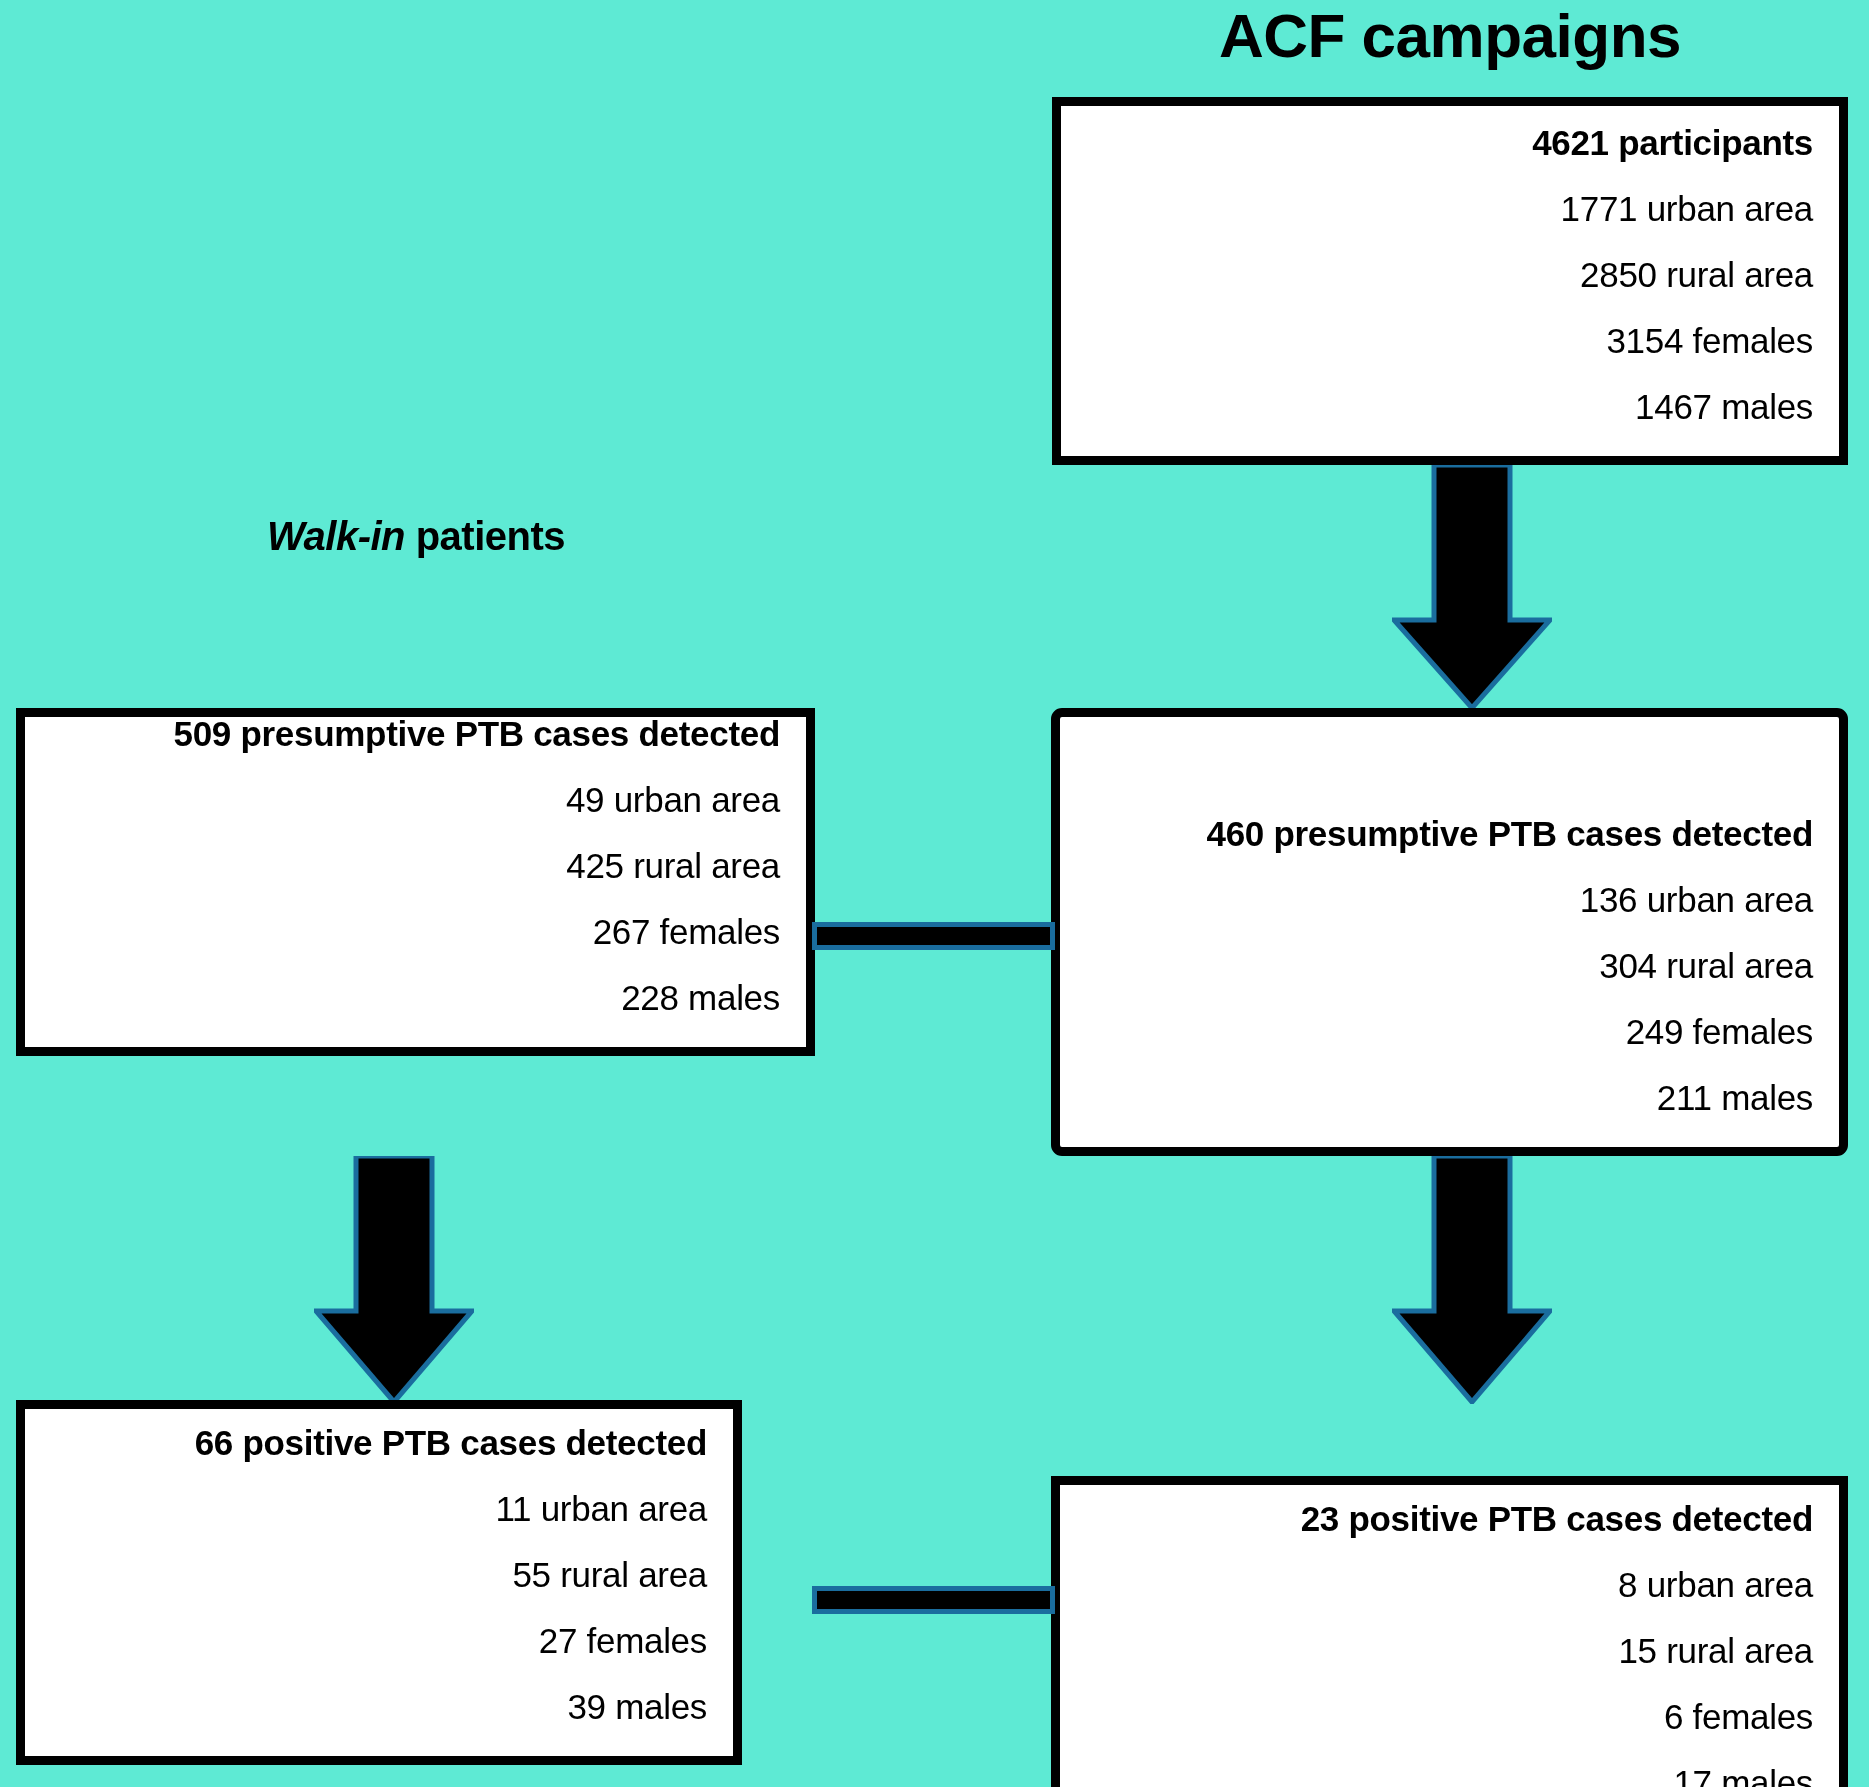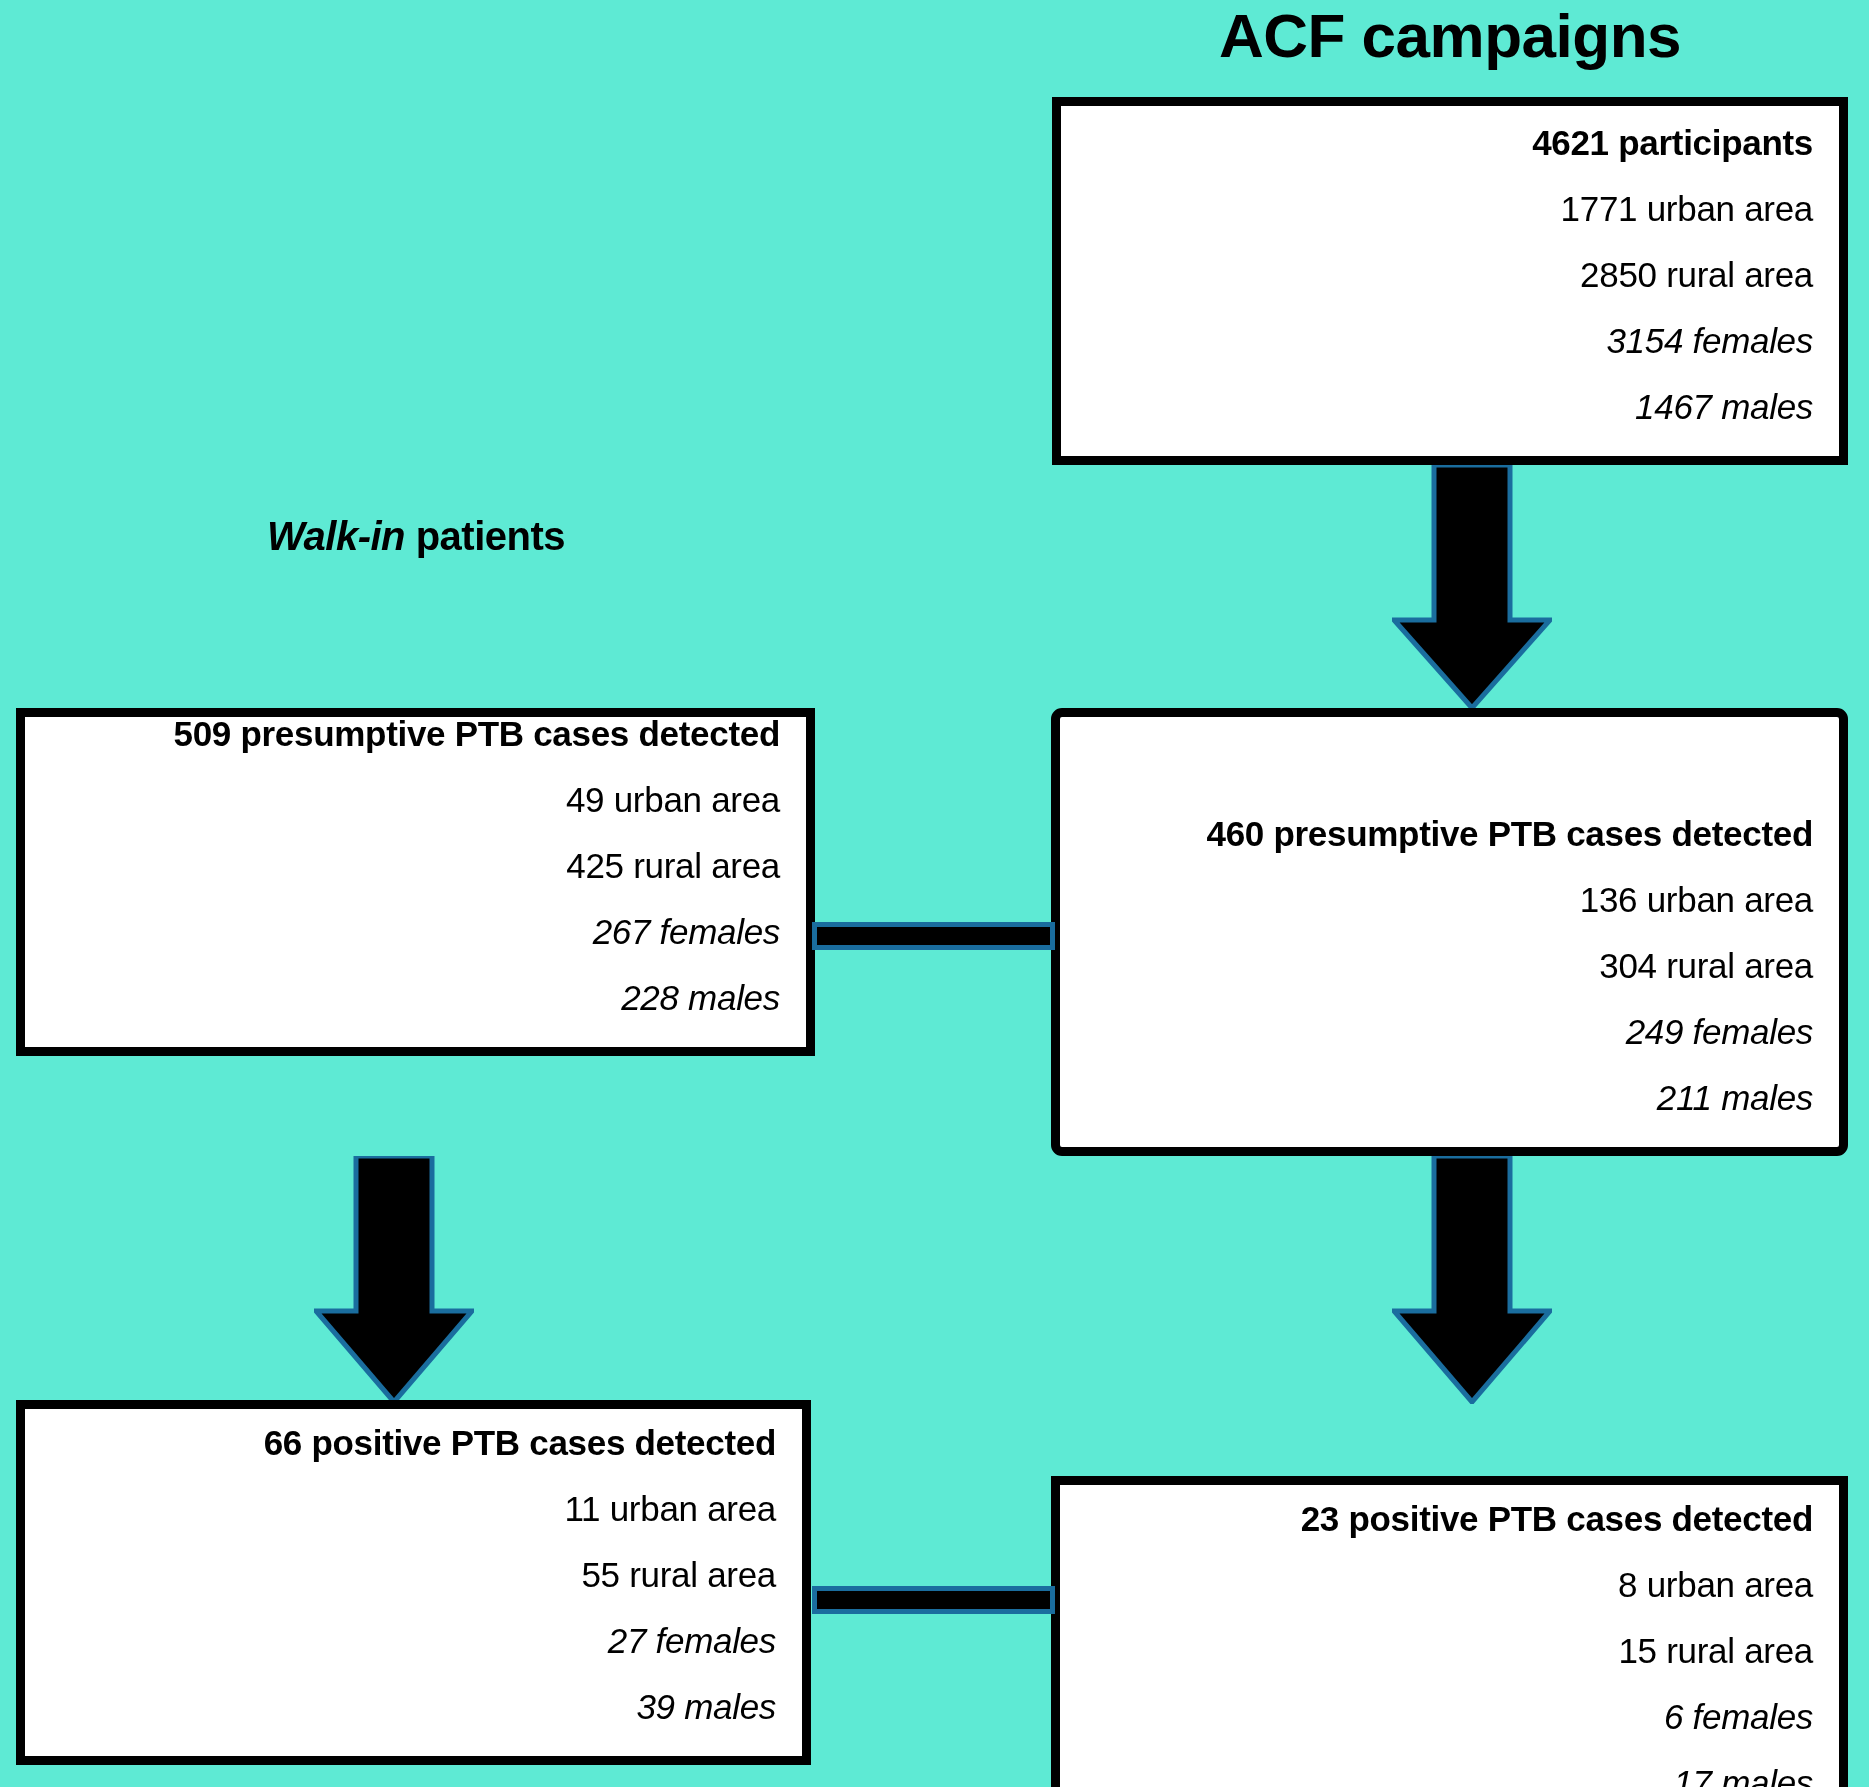--- a/index.html
+++ b/index.html
@@ -68,28 +68,27 @@
     font-size: 35px;
     line-height: 66px;
     white-space: nowrap;
     letter-spacing: -0.3px;
   }
   .ln.hdr {
     font-weight: bold;
     white-space: normal;
   }
   .ln.ital {
-    font-style: italic;
   }
 
   
   #box-acf        { left: 1052px; top: 97px;   width: 796px;  height: 368px; }
   #box-walkin-pre { left: 16px;   top: 708px;  width: 799px;  height: 348px; }
   #box-acf-pre    { left: 1051px; top: 708px;  width: 797px;  height: 448px; border-radius: 11px; }
-  #box-walkin-pos { left: 16px;   top: 1400px; width: 795px;  height: 365px; }
+  #box-walkin-pos { left: 16px;   top: 1400px; width: 726px;  height: 365px; }
   #box-acf-pos    { left: 1051px; top: 1476px; width: 797px;  height: 365px; }
 
   
   .arrow-down {
     position: absolute;
     overflow: visible;
   }
   .arrow-down svg { display: block; }
 
   

